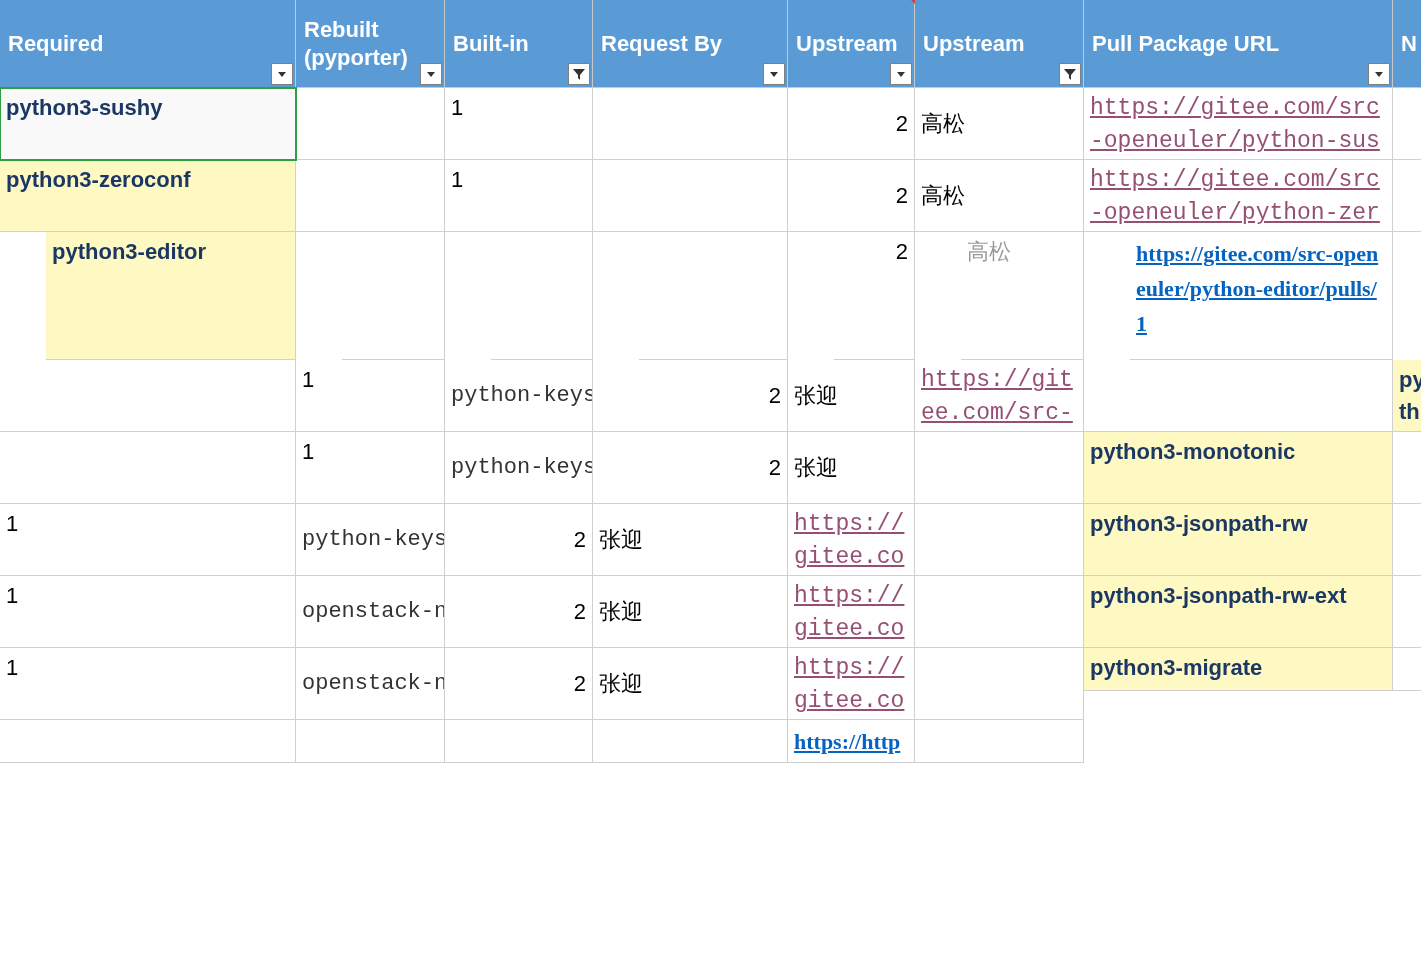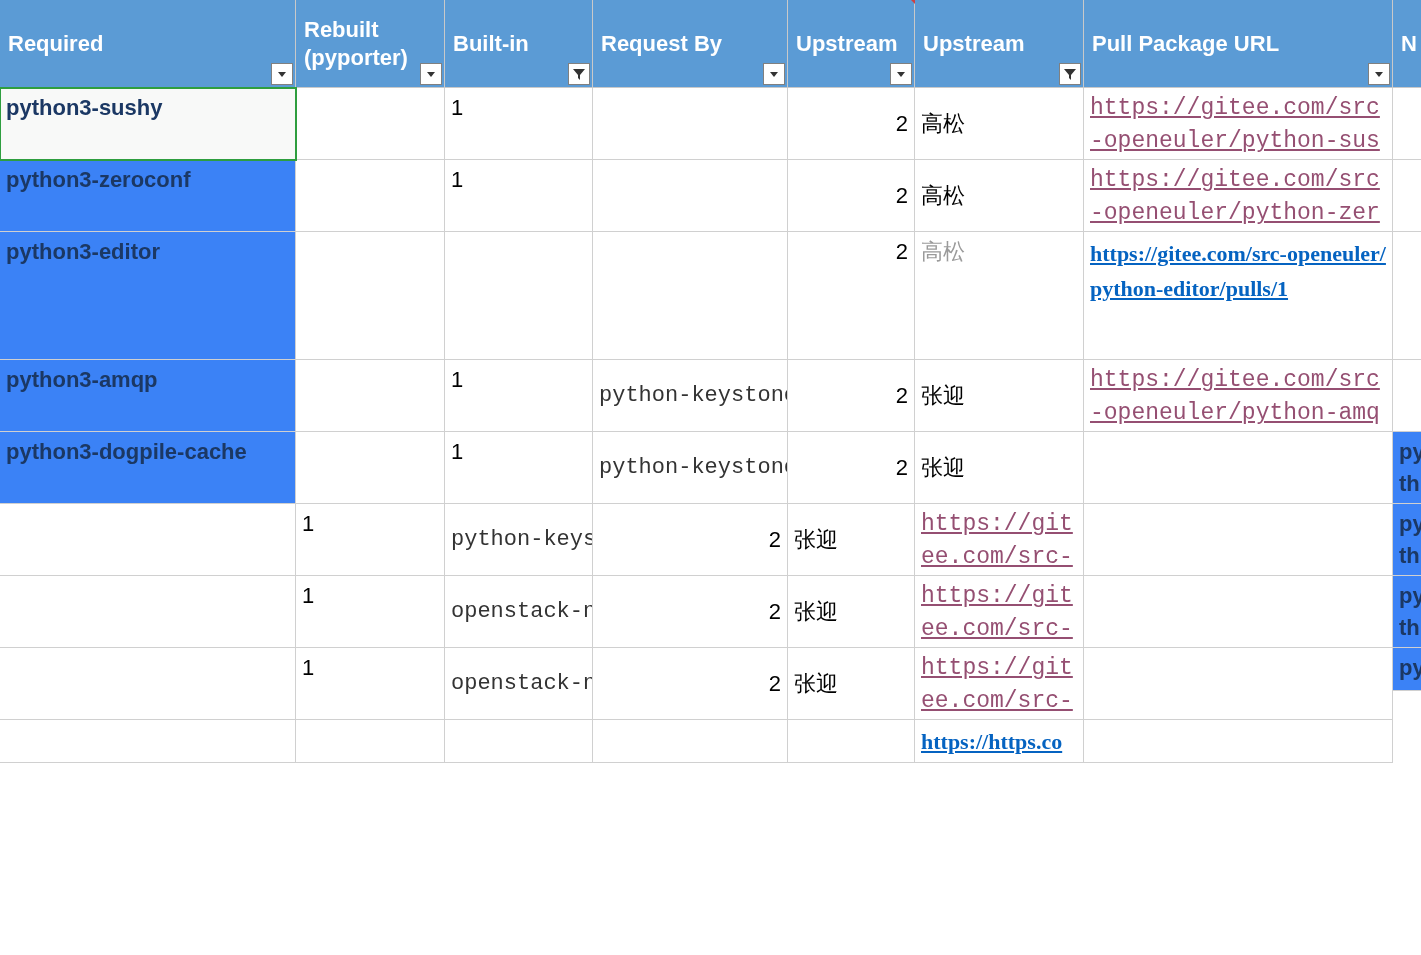--- a/index.html
+++ b/index.html
@@ -65,21 +65,21 @@
   vertical-align: top;
   display: flex;
   align-items: flex-start;
 }
 .data-cell.wrap { white-space: normal; word-break: break-all; }
 .data-cell.center-v { align-items: center; }
 .data-cell.right { justify-content: flex-end; }
 .package-cell {
   font-weight: bold;
   color: #1b3864;
-  background: #3b82f6;
+  background: #fef9c3;
 }
 .package-cell.selected {
   background: #f8f9f8;
   outline: 2px solid #2e9e3f;
   outline-offset: -1px;
   z-index: 2;
   position: relative;
 }
 .link {
   color: #0563c1;
@@ -99,21 +99,21 @@
   white-space: normal;
   word-break: break-all;
   line-height: 1.6;
 }
 .committer-dim { color: #9a9a9a; }
 .mono-cell {
   font-family: 'Courier New', monospace;
   color: #333;
 }
 .row-h { height: 72px; }
-.row-h-lg { height: 128px; }
+.row-h-lg { height: 128px; margin-left: 46px; }
 .row-h-sm { height: 43px; }
 </style>
 </head>
 <body>
 
 <div class="spreadsheet" id="grid">
     <div class="header-cell">
       <span>Required</span>
       <span class="filter-btn">
         <svg width="12" height="12" viewBox="0 0 12 12">
@@ -231,23 +231,20 @@
     <div class="data-cell right  row-h-lg">
       <span>2</span>
     </div>
     <div class="data-cell  row-h-lg">
       <span class="committer-dim">高松</span>
     </div>
     <div class="data-cell wrap row-h-lg">
       <a class="url-sans" href="#">https://gitee.com/src-openeuler/python-editor/pulls/1</a>
     </div>
     <div class="data-cell row-h-lg"></div>
-    <div class="data-cell package-cell wrap row-h">
-      <span>python3-amqp</span>
-    </div>
     <div class="data-cell row-h">
       <span></span>
     </div>
     <div class="data-cell row-h">
       <span>1</span>
     </div>
     <div class="data-cell mono-cell center-v row-h">
       <span>python-keystone</span>
     </div>
     <div class="data-cell right center-v row-h">

